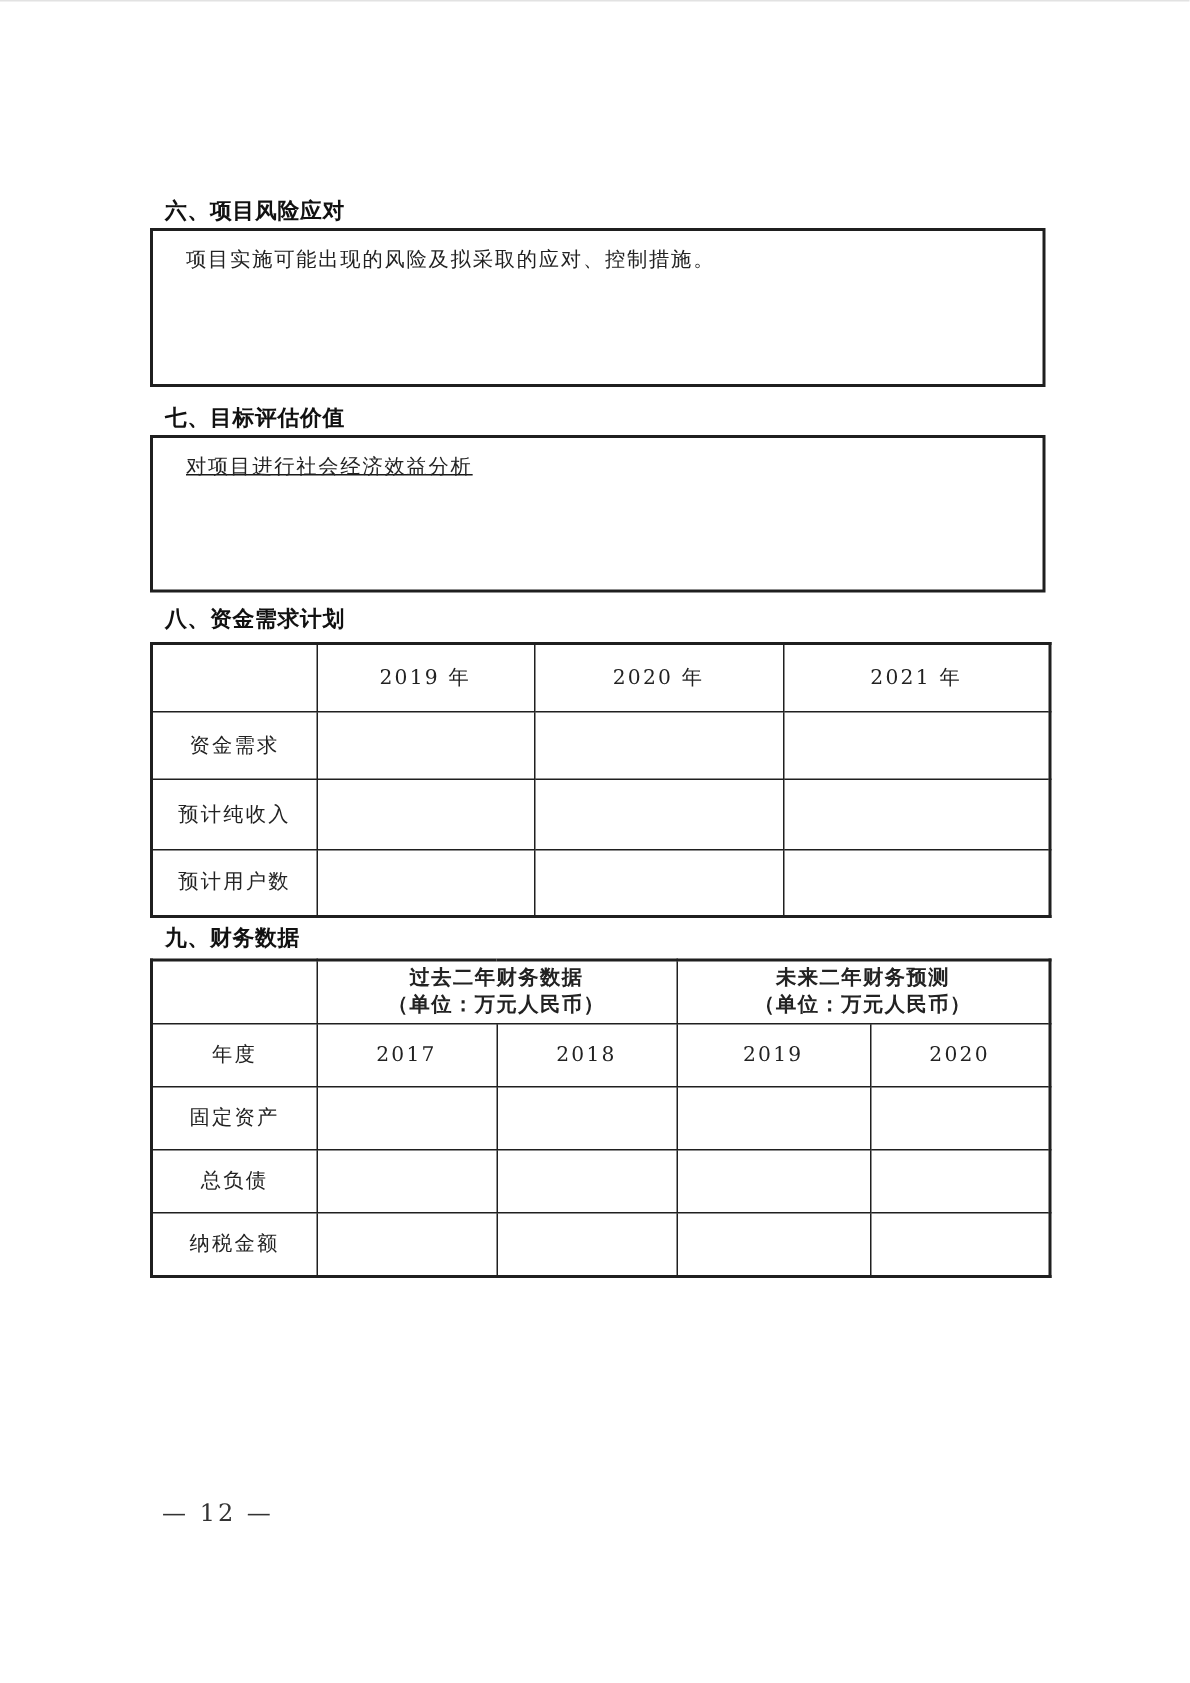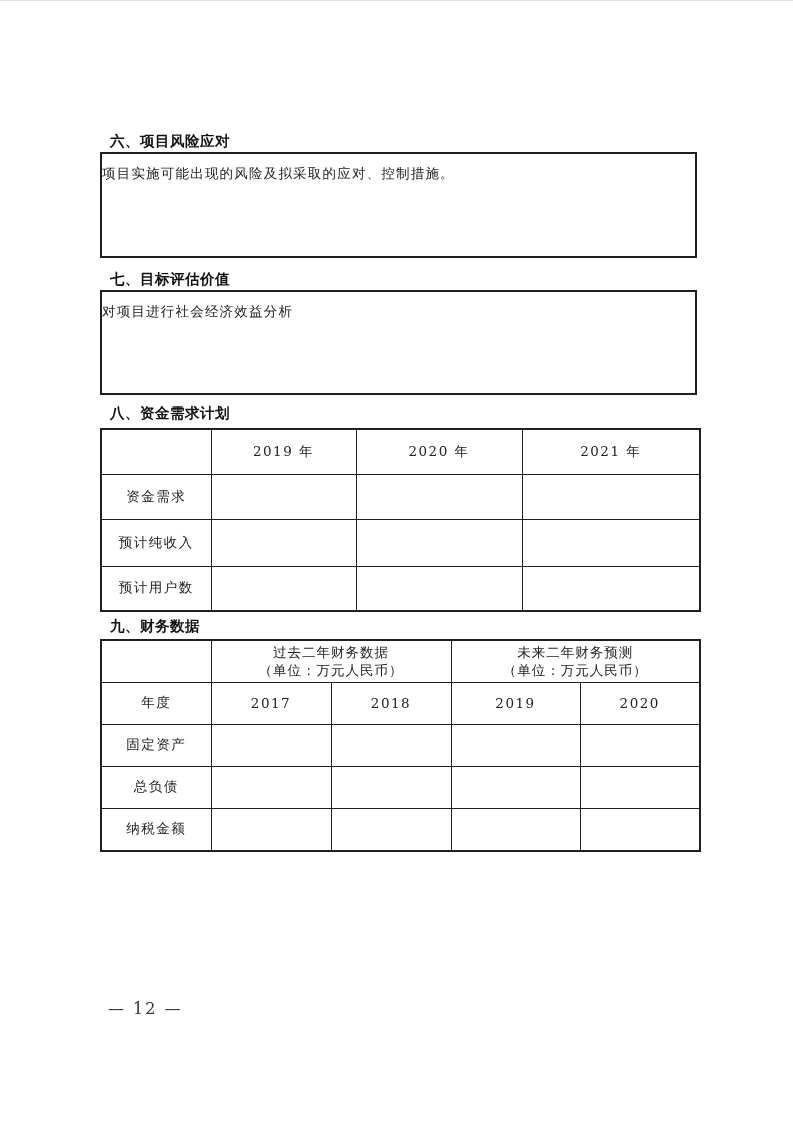--- a/index.html
+++ b/index.html
@@ -13,55 +13,55 @@
     position:absolute;left:110px;
     font-family:"Liberation Sans","DejaVu Sans",sans-serif;
     font-weight:bold;font-size:14.5px;line-height:18px;letter-spacing:0.5px;
     color:#111;white-space:nowrap;
   }
   .text-box{
     position:absolute;left:100px;width:597px;
     border:2px solid #1f1f1f;background:#fff;box-sizing:border-box;
   }
   .text-box .box-text{
-    display:block;padding:10px 10px 0 0;
+    display:block;padding:10px 10px 0 22px;
     font-size:13.5px;letter-spacing:1.2px;line-height:19px;color:#222;
   }
   table.doc-table{
     position:absolute;left:100px;border-collapse:collapse;table-layout:fixed;
     background:#fff;
   }
   table.doc-table, table.doc-table td{
     border:1.8px solid #1f1f1f;
   }
   table.doc-table{border-width:2px;}
   table.doc-table td{
     text-align:center;vertical-align:middle;
     font-size:13.5px;letter-spacing:1.5px;color:#222;
     padding:0 4px;box-sizing:border-box;
   }
   .num{letter-spacing:0.5px;}
-  .group-hd span{display:block;line-height:18px;letter-spacing:1px;}
+  .group-hd span{display:block;line-height:18px;letter-spacing:1px;font-weight:bold;}
   .page-number{
     position:absolute;left:108px;top:999px;
     font-size:16px;letter-spacing:2px;color:#333;white-space:nowrap;
   }
 </style>
 </head>
 <body>
 
 <div class="top-edge"></div>
 
 <div class="sec-heading" style="top:132px;">六、项目风险应对</div>
 <div class="text-box" style="top:152px;height:106px;">
   <span class="box-text">项目实施可能出现的风险及拟采取的应对、控制措施。</span>
 </div>
 
 <div class="sec-heading" style="top:270px;">七、目标评估价值</div>
-<div class="text-box" style="top:290px;height:105px;">
+<div class="text-box" style="top:290px;height:105px;text-decoration:underline;">
   <span class="box-text">对项目进行社会经济效益分析</span>
 </div>
 
 <div class="sec-heading" style="top:404px;">八、资金需求计划</div>
 <table class="doc-table" style="top:428px;width:599px;">
   <colgroup>
     <col style="width:110px">
       <col style="width:145px">
       <col style="width:166px">
       <col style="width:178px">

